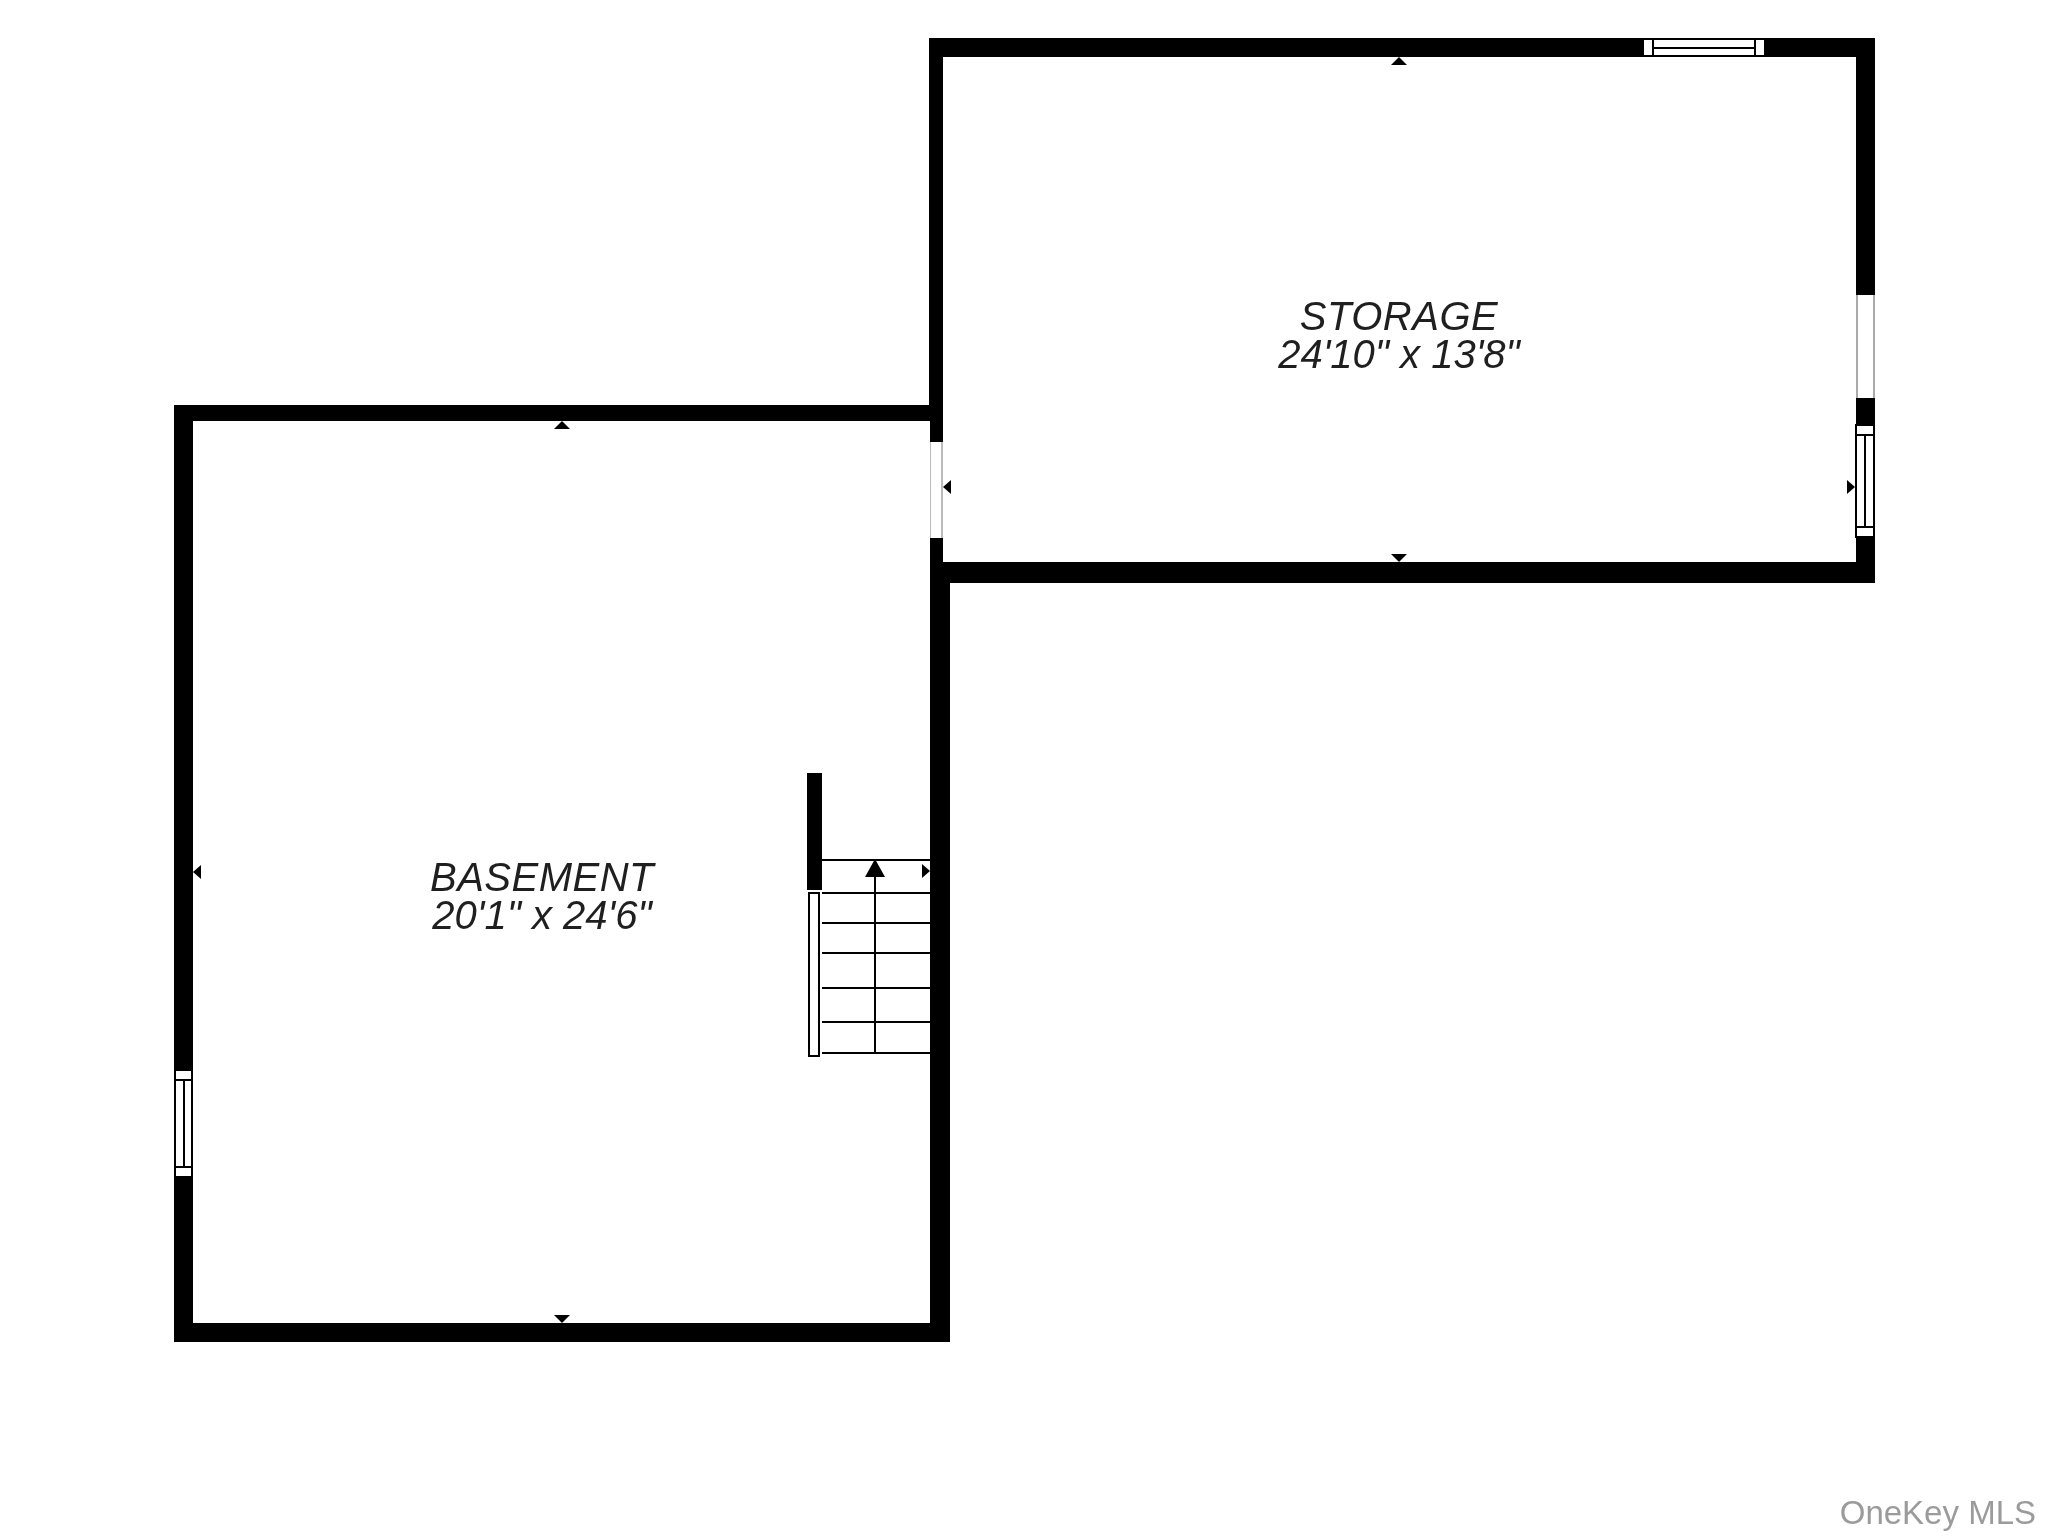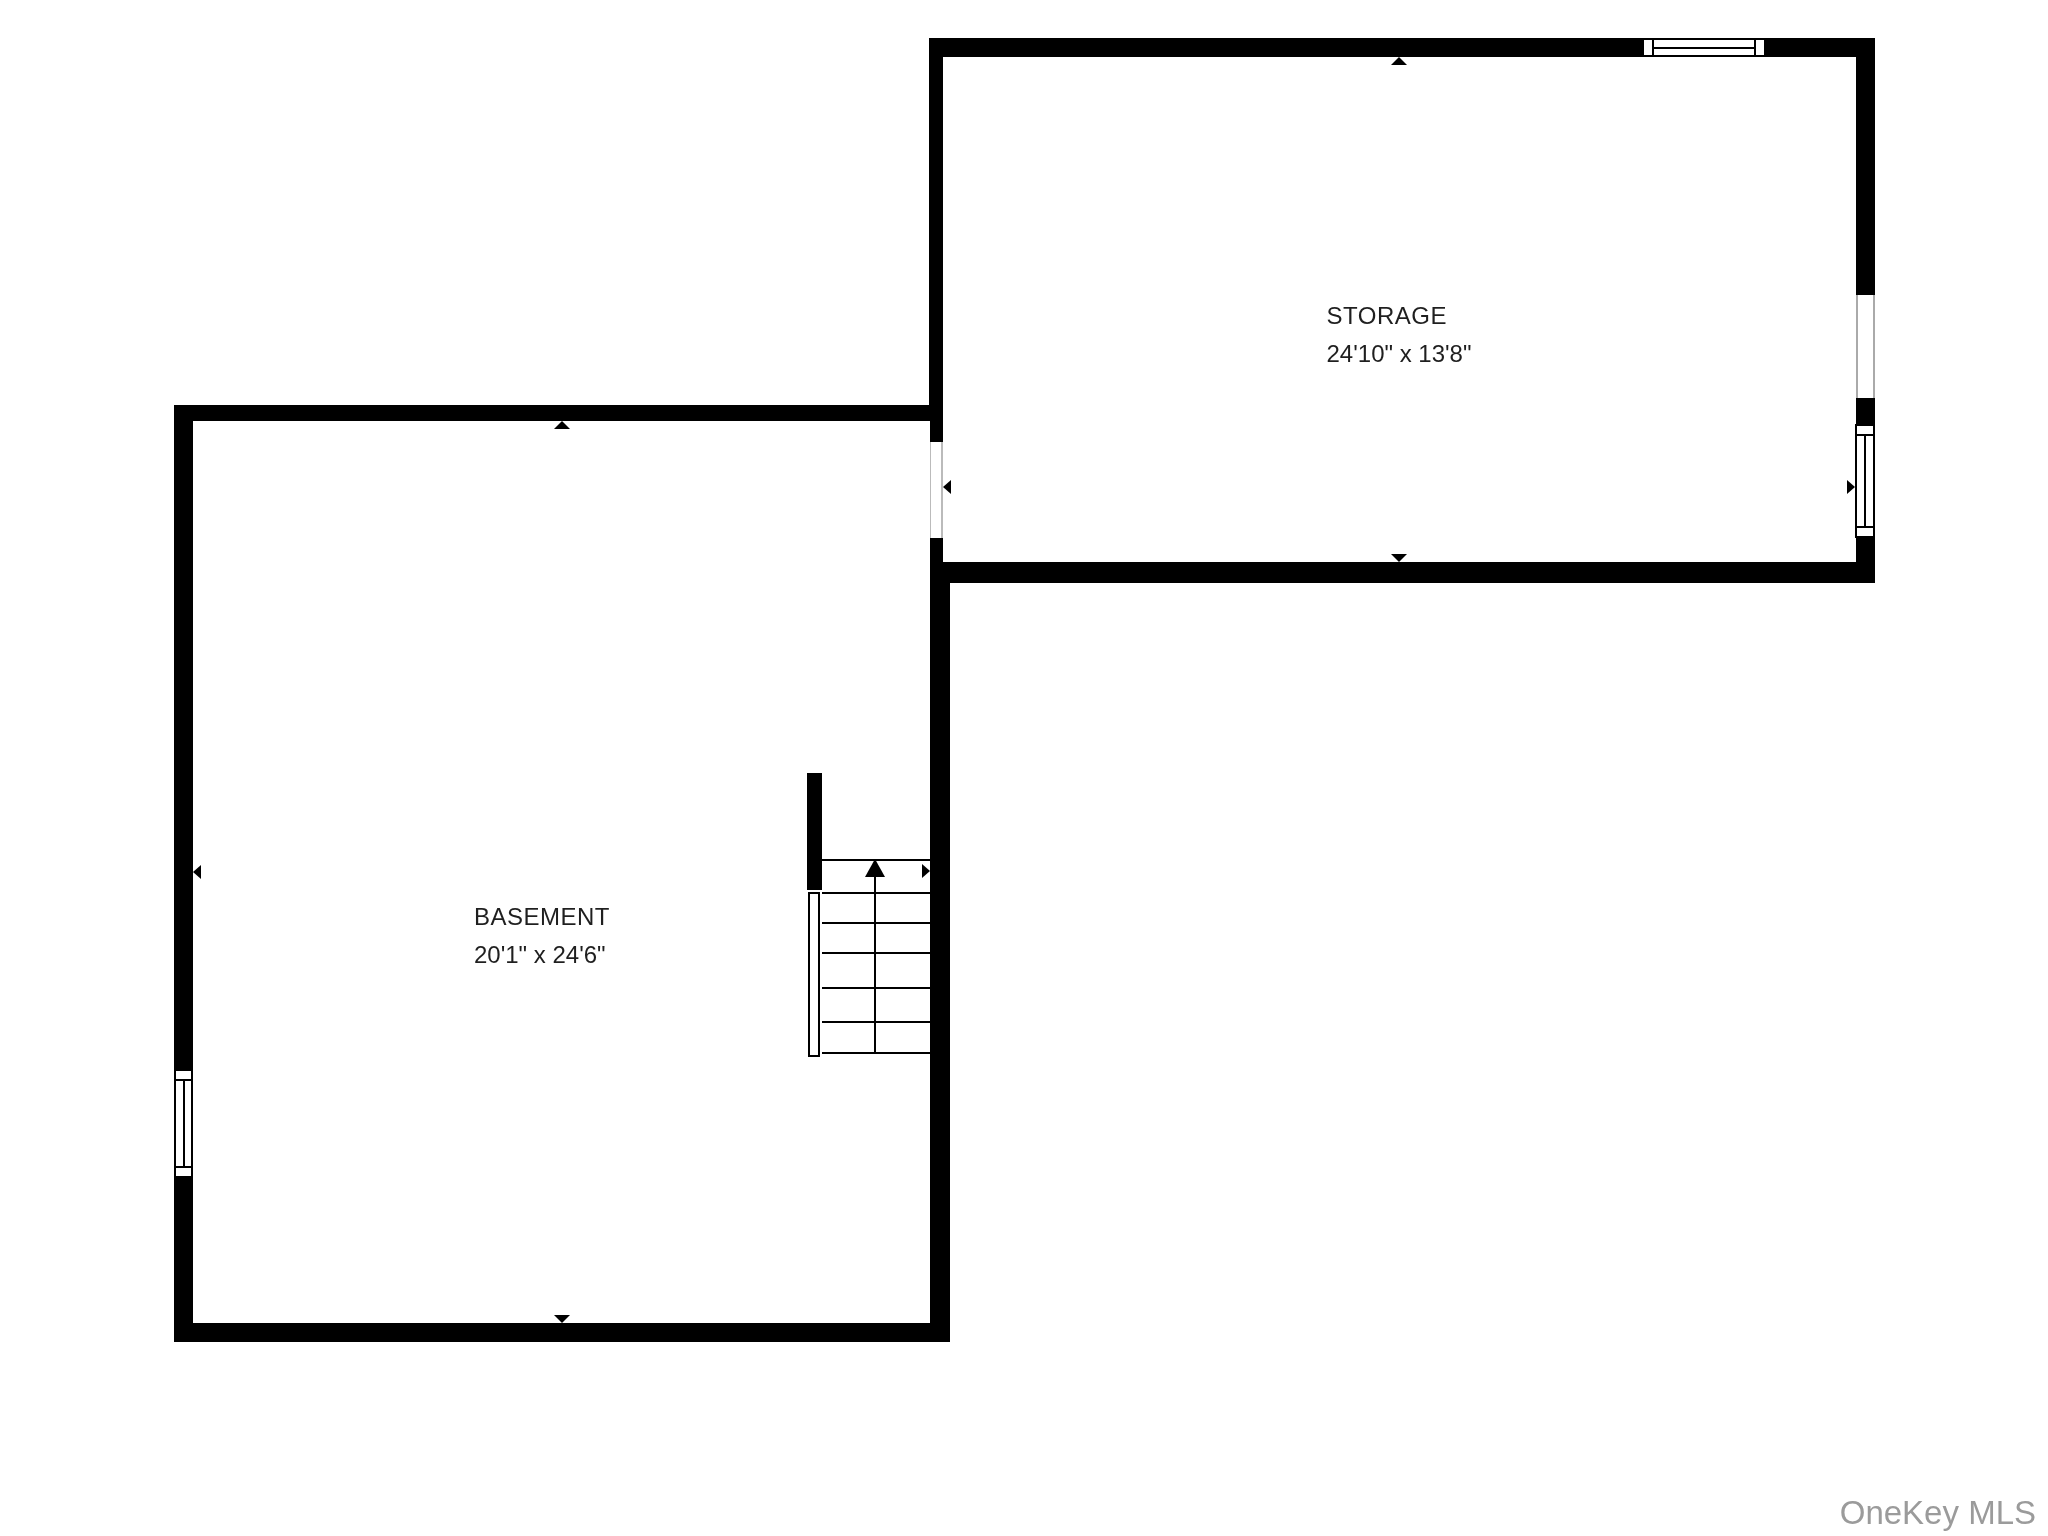--- a/index.html
+++ b/index.html
@@ -28,22 +28,22 @@
   .tri.left{border-top:7px solid transparent;border-bottom:7px solid transparent;border-right:8px solid #000;}
   .tri.right{border-top:7px solid transparent;border-bottom:7px solid transparent;border-left:8px solid #000;}
   .tri.stairs-up{border-left:10px solid transparent;border-right:10px solid transparent;border-bottom:18px solid #000;}
   
   .tread{position:absolute;background:#000000;height:2px;}
   .stair-centerline{position:absolute;background:#000000;width:2px;}
   .stringer{position:absolute;background:#ffffff;border:2px solid #000000;box-sizing:border-box;}
   
   .room-label{
     position:absolute;transform:translateX(-50%);
-    text-align:left;color:#1f1f1f;
-    font-size:24px;line-height:38px;white-space:nowrap;
+    text-align:center;color:#1f1f1f;
+    font-size:40px;line-height:38px;white-space:nowrap;font-style:italic;
   }
   .room-label .room-name{letter-spacing:0.5px;}
   .footer-note{
     position:absolute;left:50%;transform:translateX(-50%);
     top:1473px;color:#a6a6a6;font-size:20px;letter-spacing:0.4px;
     white-space:nowrap;
   }
   .watermark{
     position:absolute;right:12px;top:1494px;
     color:#9b9b9b;font-size:33px;white-space:nowrap;
@@ -103,21 +103,21 @@
     <div class="jamb a"></div>
     <div class="mid"></div>
     <div class="jamb b"></div>
   </div>
 
   <div class="tri up" style="left:554px;top:421px;"></div>
   <div class="tri down" style="left:554px;top:1315px;"></div>
   <div class="tri left" style="left:193px;top:865px;"></div>
   <div class="tri right" style="left:922px;top:864px;"></div>
 
-  <div class="room-label" style="left:542px;top:858px;margin-top:40px;">
+  <div class="room-label" style="left:542px;top:858px;">
     <div class="room-name">BASEMENT</div>
     <div class="room-dims">20'1" x 24'6"</div>
   </div>
 
   <div>
     <div class="wall" style="left:807px;top:773px;width:15px;height:117px;"></div>
     <div class="stringer" style="left:808px;top:892px;width:12px;height:165px;"></div>
 
     <div class="tread" style="left:822px;top:859px;width:108px;"></div>
     <div class="tread" style="left:822px;top:892px;width:108px;"></div>

